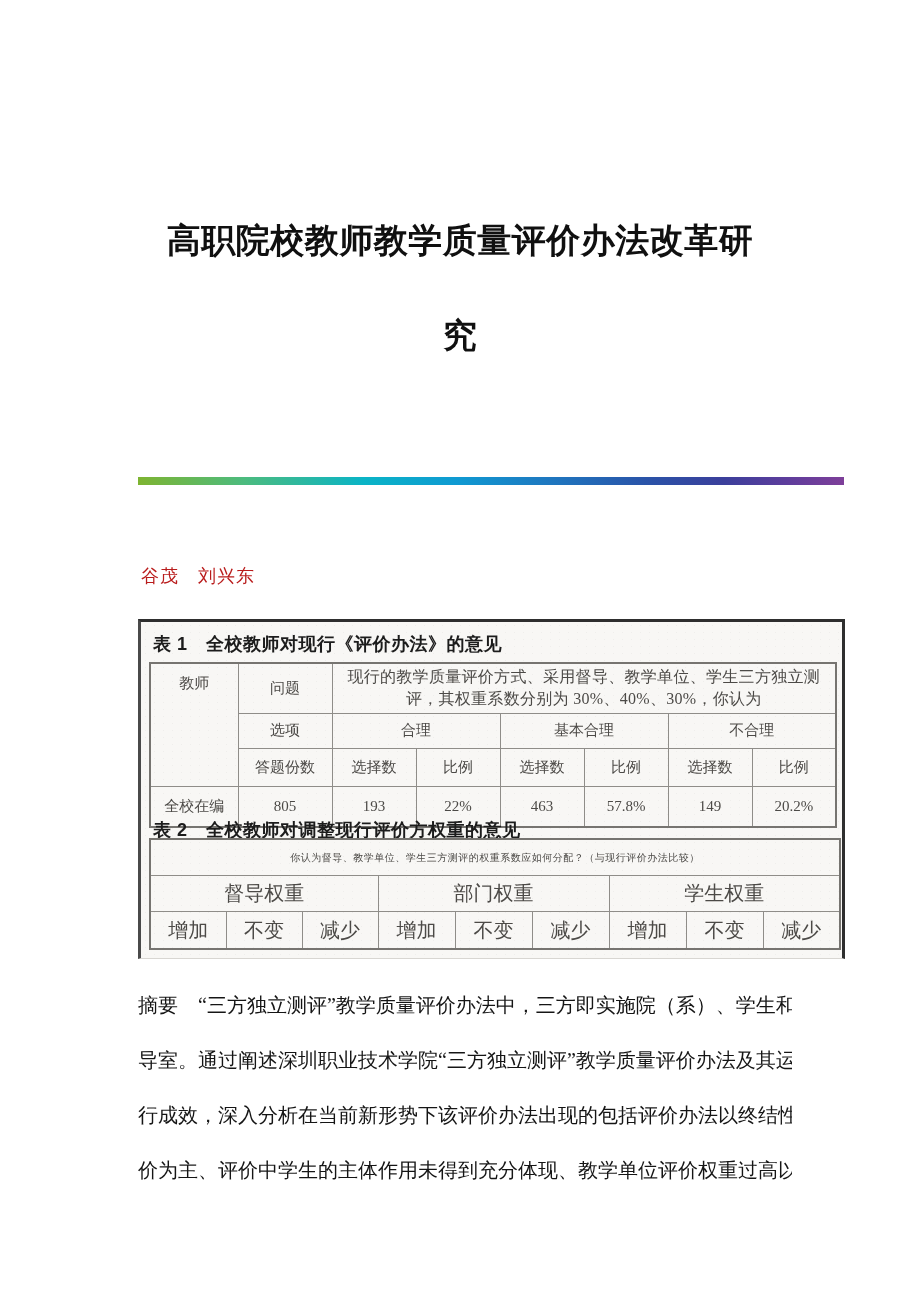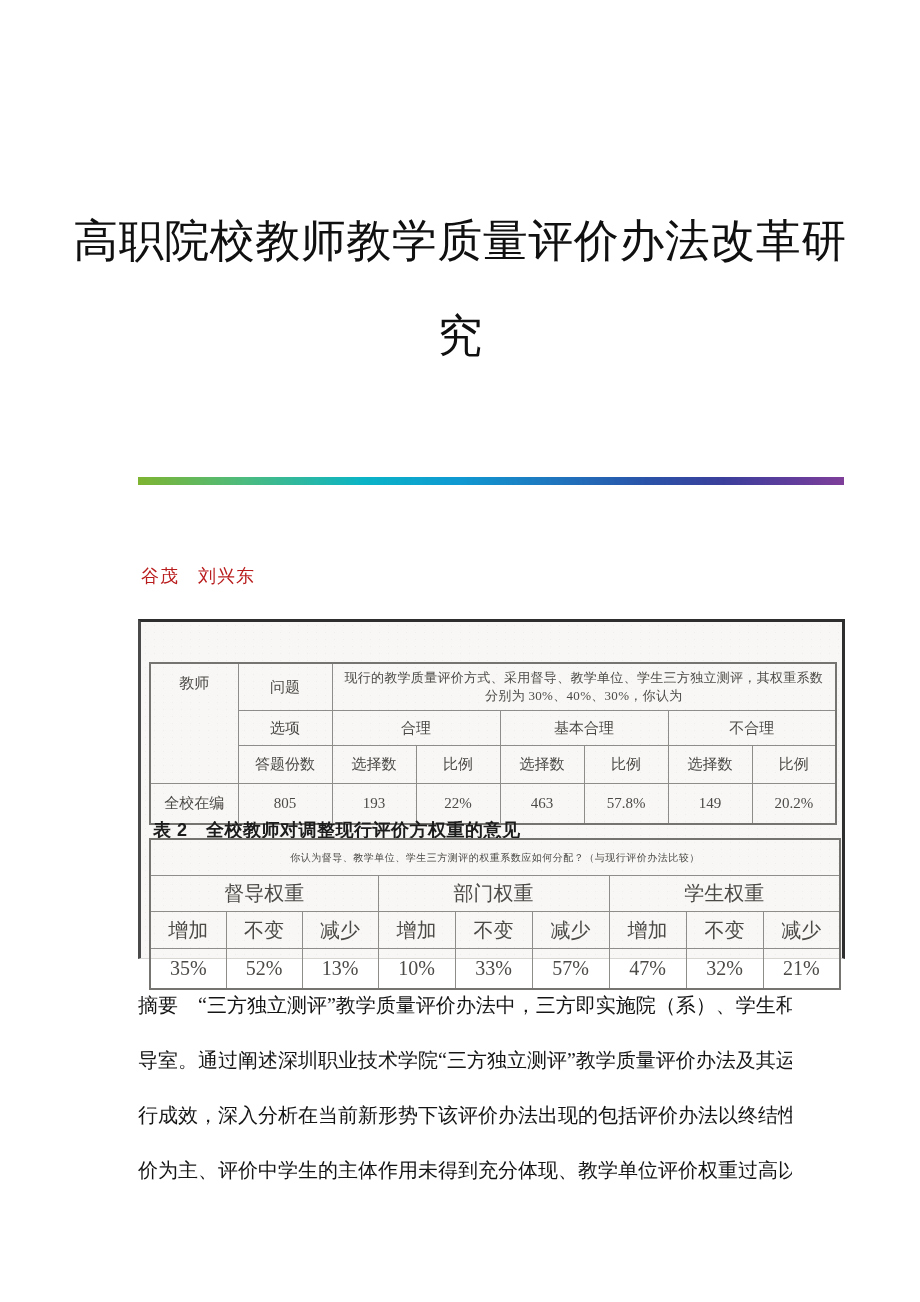--- a/index.html
+++ b/index.html
@@ -6,21 +6,21 @@
   .page {
     position:relative; width:920px; height:1302px; margin:0 auto;
     background:#ffffff; overflow:hidden;
     font-family:"Liberation Serif", serif;
   }
 
   
   .doc-title-line1, .doc-title-line2 {
     position:absolute; left:0; width:920px; text-align:center;
     font-family:"Liberation Serif", serif;
-    font-size:45px; font-weight:400; color:#101010; letter-spacing:0.5px;
+    font-size:34px; font-weight:700; color:#101010; letter-spacing:0.5px;
     line-height:40px; white-space:nowrap;
   }
   .doc-title-line1 { top:221px; }
   .doc-title-line2 { top:316px; }
 
   
   .accent-bar {
     position:absolute; left:138px; top:477px; width:706px; height:8px;
     background:linear-gradient(90deg,
       #7eb431 0%, #4cbb7e 15%, #0ab4c6 32%, #0f9ad2 45%,
@@ -67,21 +67,21 @@
   .tbl1 { left:8px; top:40px; width:686px; }
   .tbl2 { left:8px; top:216px; width:688px; }
 
   .tbl1 td { font-size:15px; }
   .tbl1 .r-q td     { height:38px; }
   .tbl1 .r-opt td   { height:26px; }
   .tbl1 .r-hdr td   { height:29px;margin-left:40px; }
   .tbl1 .r-data td  { height:31px; }
   .tbl1 .teacher-cell { vertical-align:top; padding-top:10px; }
   .tbl1 .qtext {
-    font-size:13px; line-height:1.4; padding:2px 10px; letter-spacing:0.3px;
+    font-size:16px; line-height:1.4; padding:2px 10px; letter-spacing:0.3px;
   }
 
   .tbl2 td { font-size:20px; }
   .tbl2 .r-question td { height:27px; font-size:10px; letter-spacing:0.5px; }
   .tbl2 .r-group td    { height:27px; }
   .tbl2 .r-change td   { height:28px;margin-left:28px; }
   .tbl2 .r-values td   { height:31px; }
 
   
   .abstract {
@@ -101,20 +101,21 @@
 
   <div class="doc-title-line1">高职院校教师教学质量评价办法改革研</div>
   <div class="doc-title-line2">究</div>
 
   <div class="accent-bar"></div>
 
   <div class="authors">谷茂　刘兴东</div>
 
   <div class="scan">
 
+    <div class="tbl-caption cap1">表 1　全校教师对现行《评价办法》的意见</div>
 
     <table class="scan-table tbl1">
       <colgroup>
         <col style="width:88px">
           <col style="width:94px">
         <col style="width:84px">
           <col style="width:84px">
         <col style="width:84px">
           <col style="width:84px">
         <col style="width:84px">
@@ -181,31 +182,20 @@
         <td>增加</td>
         <td>不变</td>
         <td>减少</td>
         <td>增加</td>
         <td>不变</td>
         <td>减少</td>
         <td>增加</td>
         <td>不变</td>
         <td>减少</td>
       </tr>
-      <tr class="r-values">
-        <td>35%</td>
-        <td>52%</td>
-        <td>13%</td>
-        <td>10%</td>
-        <td>33%</td>
-        <td>57%</td>
-        <td>47%</td>
-        <td>32%</td>
-        <td>21%</td>
-      </tr>
     </tbody>
       </table>
 
   </div>
 
   <div class="abstract">
     <div class="abs-line">摘要　“三方独立测评”教学质量评价办法中，三方即实施院（系）、学生和督</div>
     <div class="abs-line">导室。通过阐述深圳职业技术学院“三方独立测评”教学质量评价办法及其运</div>
     <div class="abs-line">行成效，深入分析在当前新形势下该评价办法出现的包括评价办法以终结性评</div>
     <div class="abs-line">价为主、评价中学生的主体作用未得到充分体现、教学单位评价权重过高以及</div>

